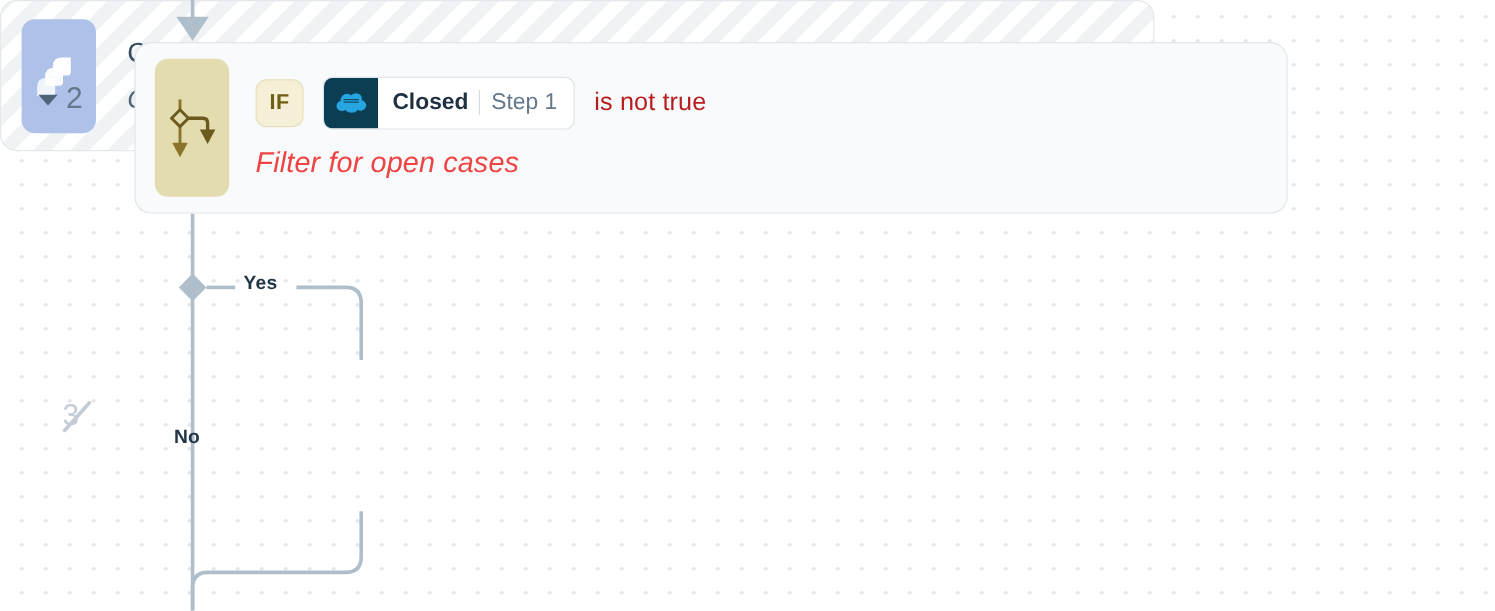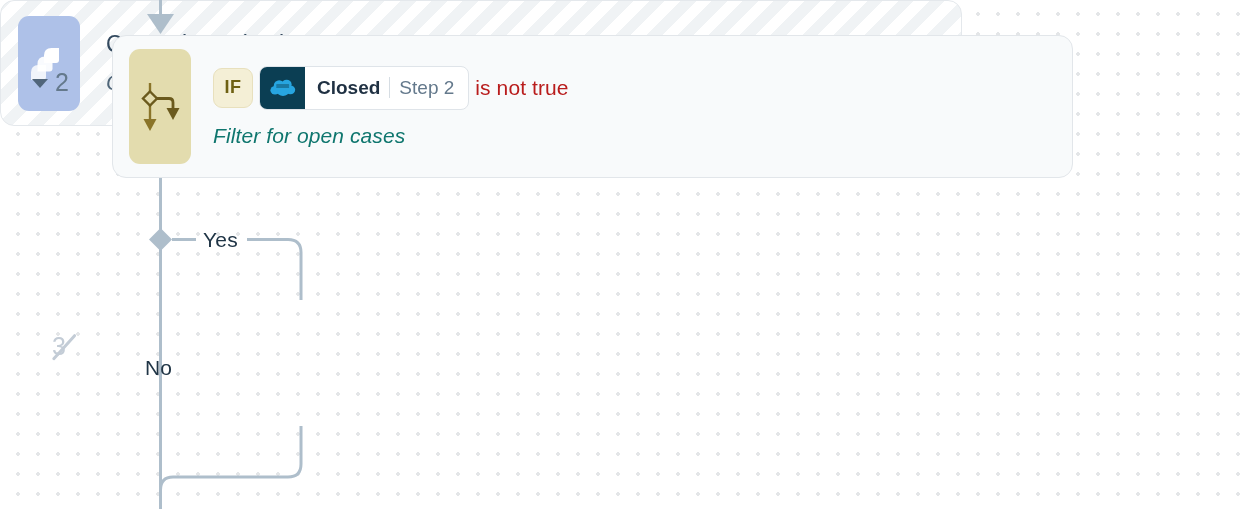--- a/index.html
+++ b/index.html
@@ -109,21 +109,21 @@
     flex: 1 1 auto;
     padding-left: 22px;
     display: flex;
     flex-direction: column;
     gap: 14px;
   }
 
   .cond-row {
     display: flex;
     align-items: center;
-    gap: 6px;
+    gap: 16px;
   }
 
   .if-badge {
     width: 40px;
     height: 40px;
     border-radius: 9px;
     background: #f4efd6;
     border: 1px solid #e8e0bd;
     display: flex;
     align-items: center;
@@ -179,23 +179,23 @@
   }
 
   .cond-op {
     font-size: 21px;
     color: #b91c1c;
     white-space: nowrap;
     letter-spacing: .1px;
   }
 
   .node-subtitle {
-    font-size: 21px;
+    font-size: 24px;
     font-style: italic;
-    color: #0f766e;
+    color: #ef4444;
     letter-spacing: .1px;
   }
 
   
   #jira-node {
     left: 251px;
     top: 300px;
     width: 962px;
     height: 126px;
     border: 1px solid #e4e8ec;
@@ -240,22 +240,22 @@
   .jira-sub {
     font-size: 22px;
     font-style: italic;
     color: #4e6578;
     letter-spacing: .1px;
   }
 
   
   .branch-label {
     position: absolute;
-    font-size: 21px;
-    font-weight: 400;
+    font-size: 16px;
+    font-weight: 700;
     color: #203546;
     letter-spacing: .2px;
     user-select: none;
   }
   .branch-label.yes { left: 203px; top: 228px; }
   .branch-label.no  { left: 145px; top: 356px; }
 </style>
 </head>
 <body>
 
@@ -320,21 +320,21 @@
               </g>
               <g fill="#0b3e53" opacity="0.85">
                 <rect x="6.2" y="6.6" width="13.0" height="1.0" rx="0.5"></rect>
                 <rect x="6.2" y="8.6" width="13.0" height="1.0" rx="0.5"></rect>
               </g>
             </svg>
           </div>
           <div class="token-text">
             <span class="token-name">Closed</span>
             <span class="token-div"></span>
-            <span class="token-step">Step 2</span>
+            <span class="token-step">Step 1</span>
           </div>
         </div>
 
         <span class="cond-op">is not true</span>
       </div>
 
       <div class="node-subtitle">Filter for open cases</div>
     </div>
   </div>
 

